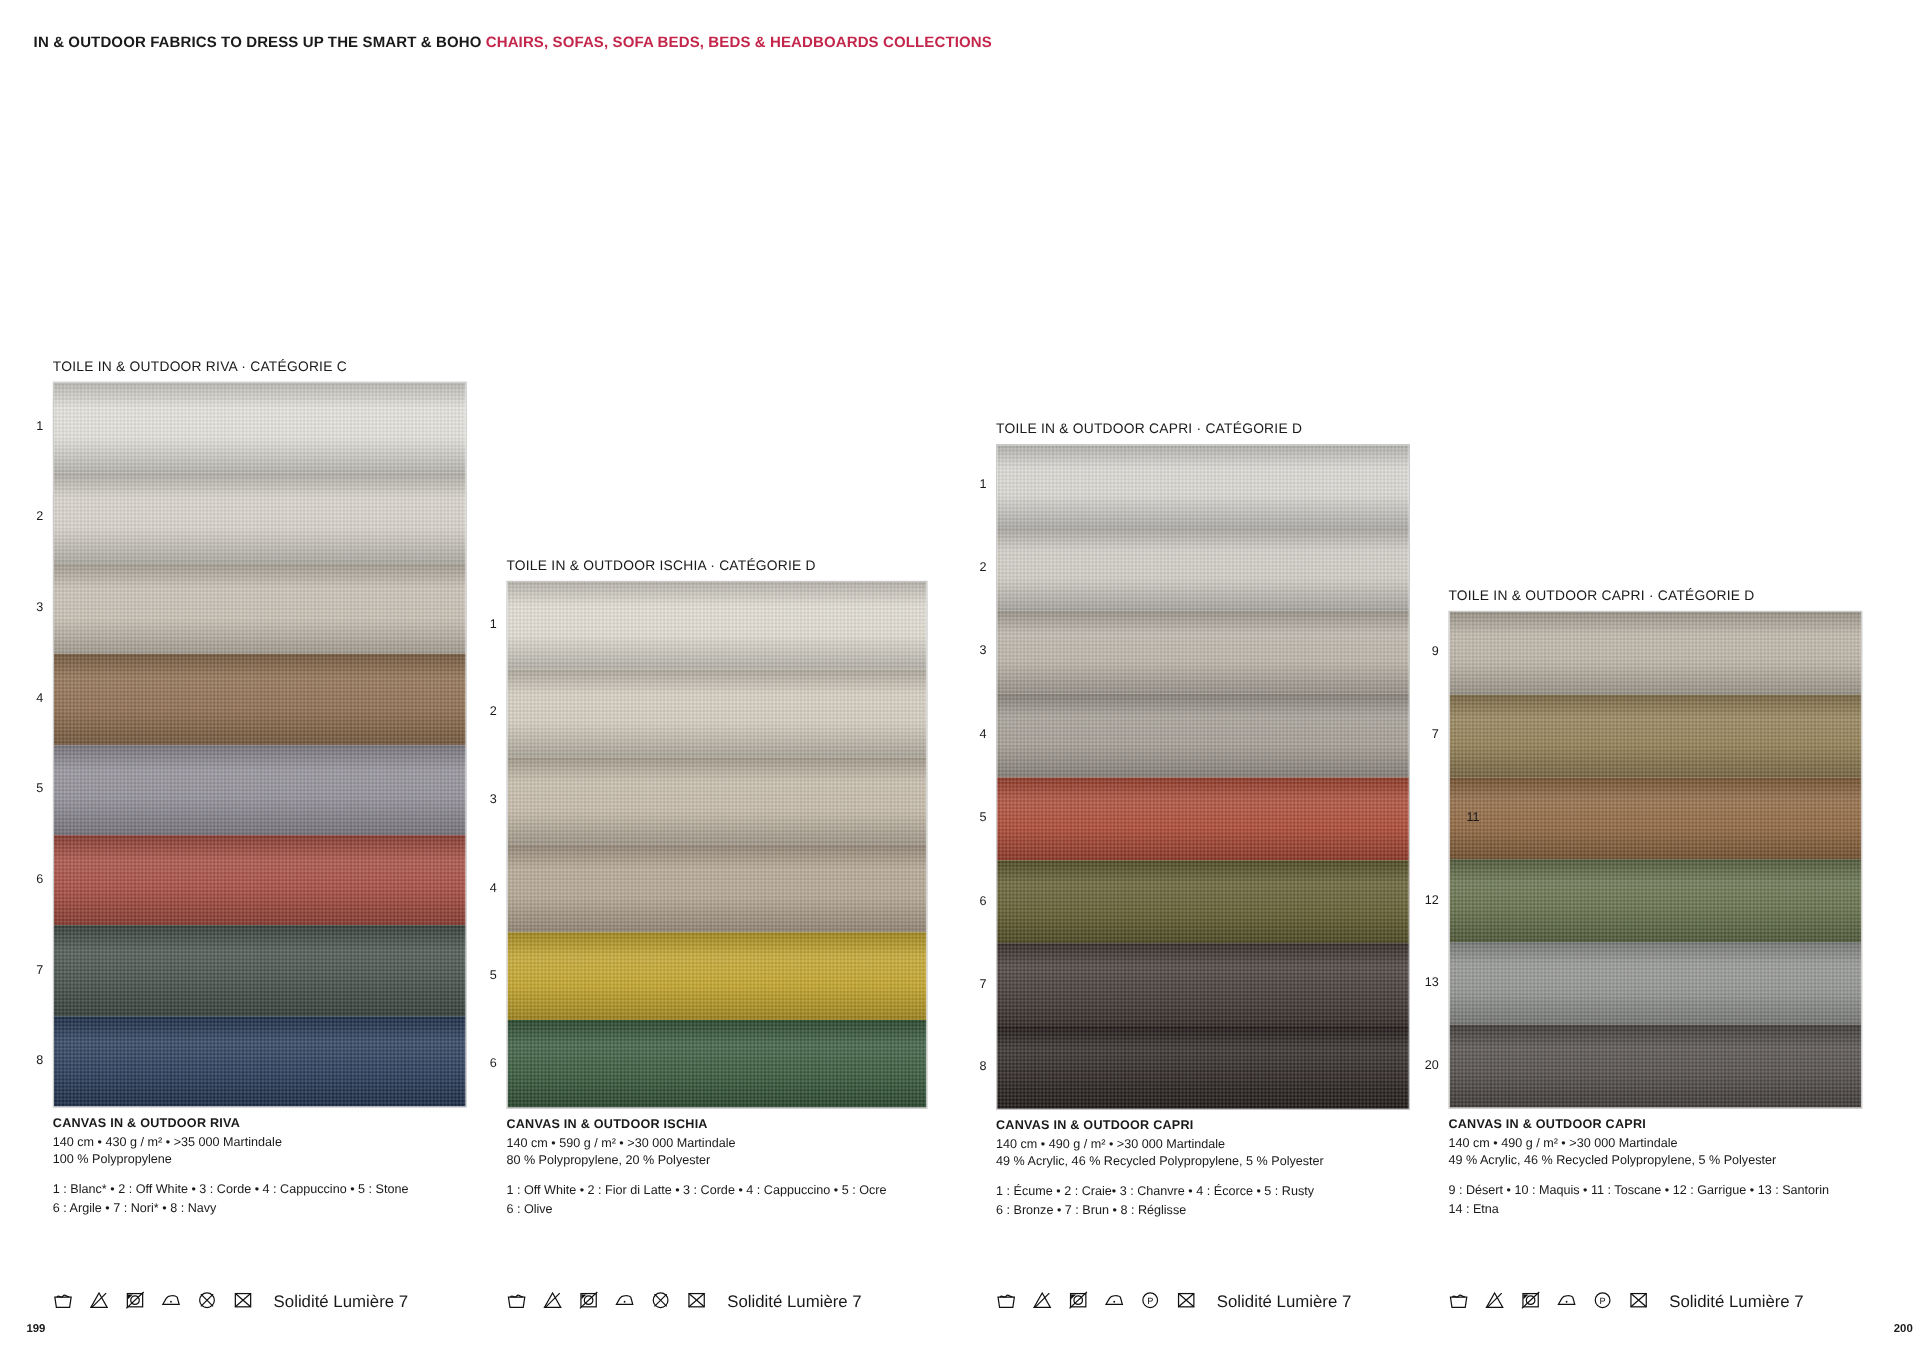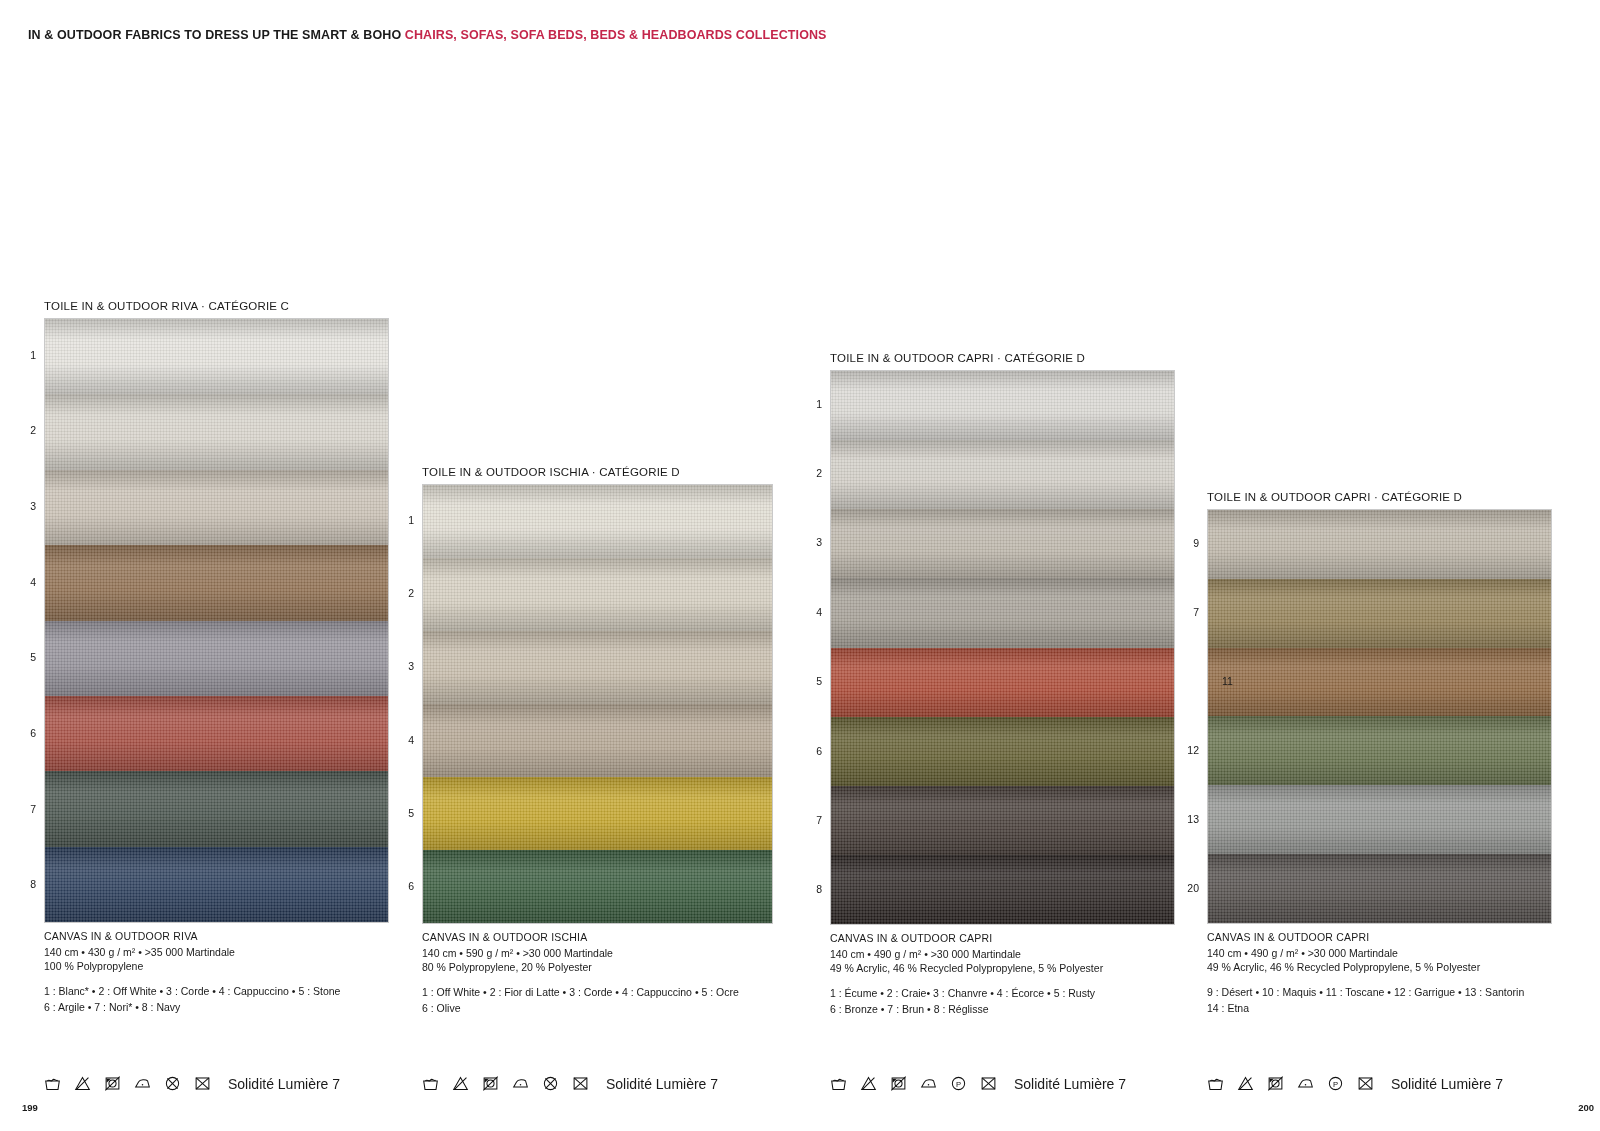--- a/index.html
+++ b/index.html
@@ -57,21 +57,21 @@
   .num {
     position:absolute;
     font-size:10.5px;
     color:#1a1a1a;
     text-align:right;
     width:24px;
   }
 
   .specs { margin-top:7px; }
   .specs .name {
-    font-size:10.5px; font-weight:normal; letter-spacing:0.2px;
+    font-size:10.5px; font-weight:bold; letter-spacing:0.2px;
     margin-bottom:3px;
   }
   .specs .line { font-size:10.5px; line-height:1.35; }
   .colors { margin-top:11px; font-size:10.5px; line-height:1.45; }
 
   .careline {
     position:absolute; bottom:0; left:0;
     display:flex; align-items:center; gap:13px;
   }
   .care-icon { width:17px; height:17px; display:block; }

